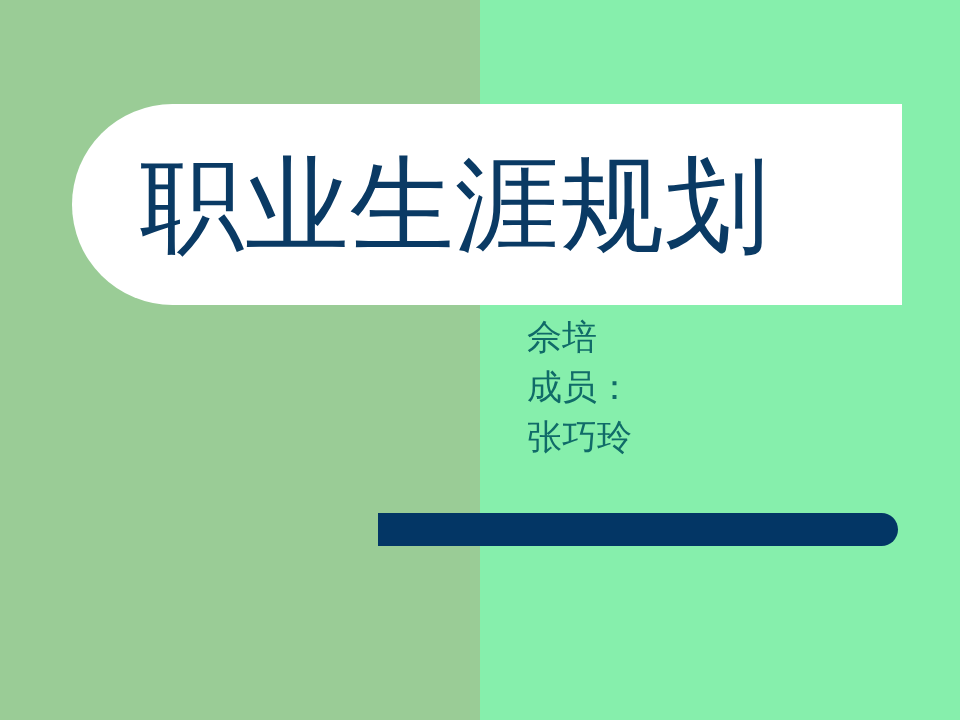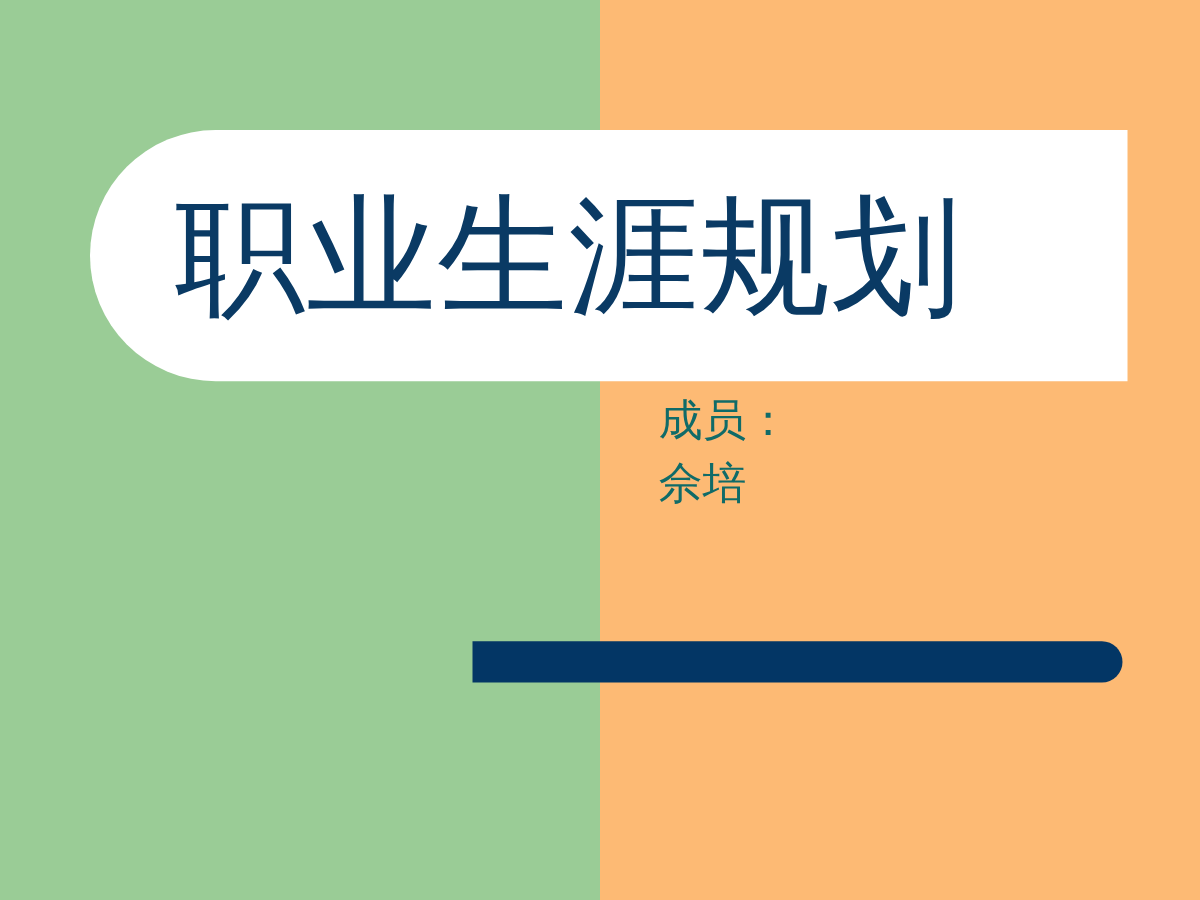--- a/index.html
+++ b/index.html
@@ -11,21 +11,21 @@
     height: 720px;
     background: #ffffff;
     font-family: "Liberation Serif", serif;
     overflow: hidden;
   }
 
   #slide {
     position: relative;
     width: 960px;
     height: 720px;
-    background: #fdba74;
+    background: #86efac;
     overflow: hidden;
   }
 
   
   #green-panel {
     position: absolute;
     left: 0;
     top: 0;
     width: 480px;
     height: 720px;
@@ -100,19 +100,20 @@
 
 <div id="slide">
 
   <div id="green-panel"></div>
 
   <div id="title-plate"></div>
 
   <h1 id="slide-title">职业生涯规划</h1>
 
   <div id="members">
+    <span class="member-line">佘培</span>
     <span class="member-line">成员：</span>
-    <span class="member-line">佘培</span>
+    <span class="member-line">张巧玲</span>
   </div>
 
   <div id="accent-bar"></div>
 
 </div>
 
 </body></html>

